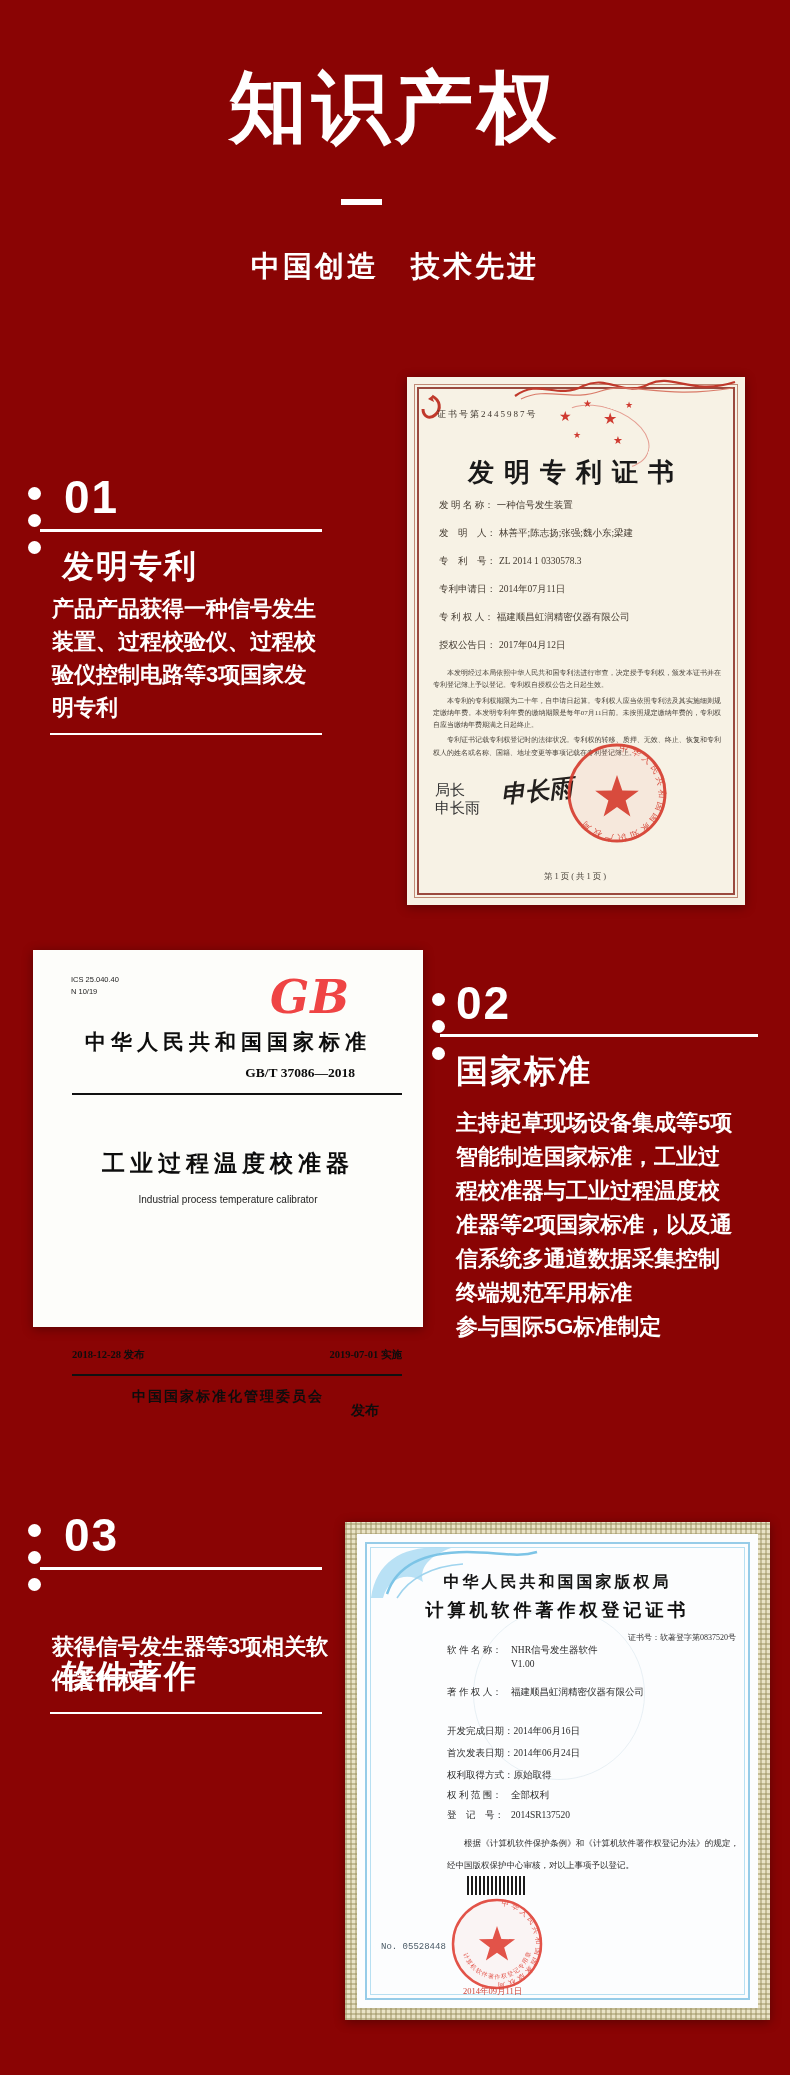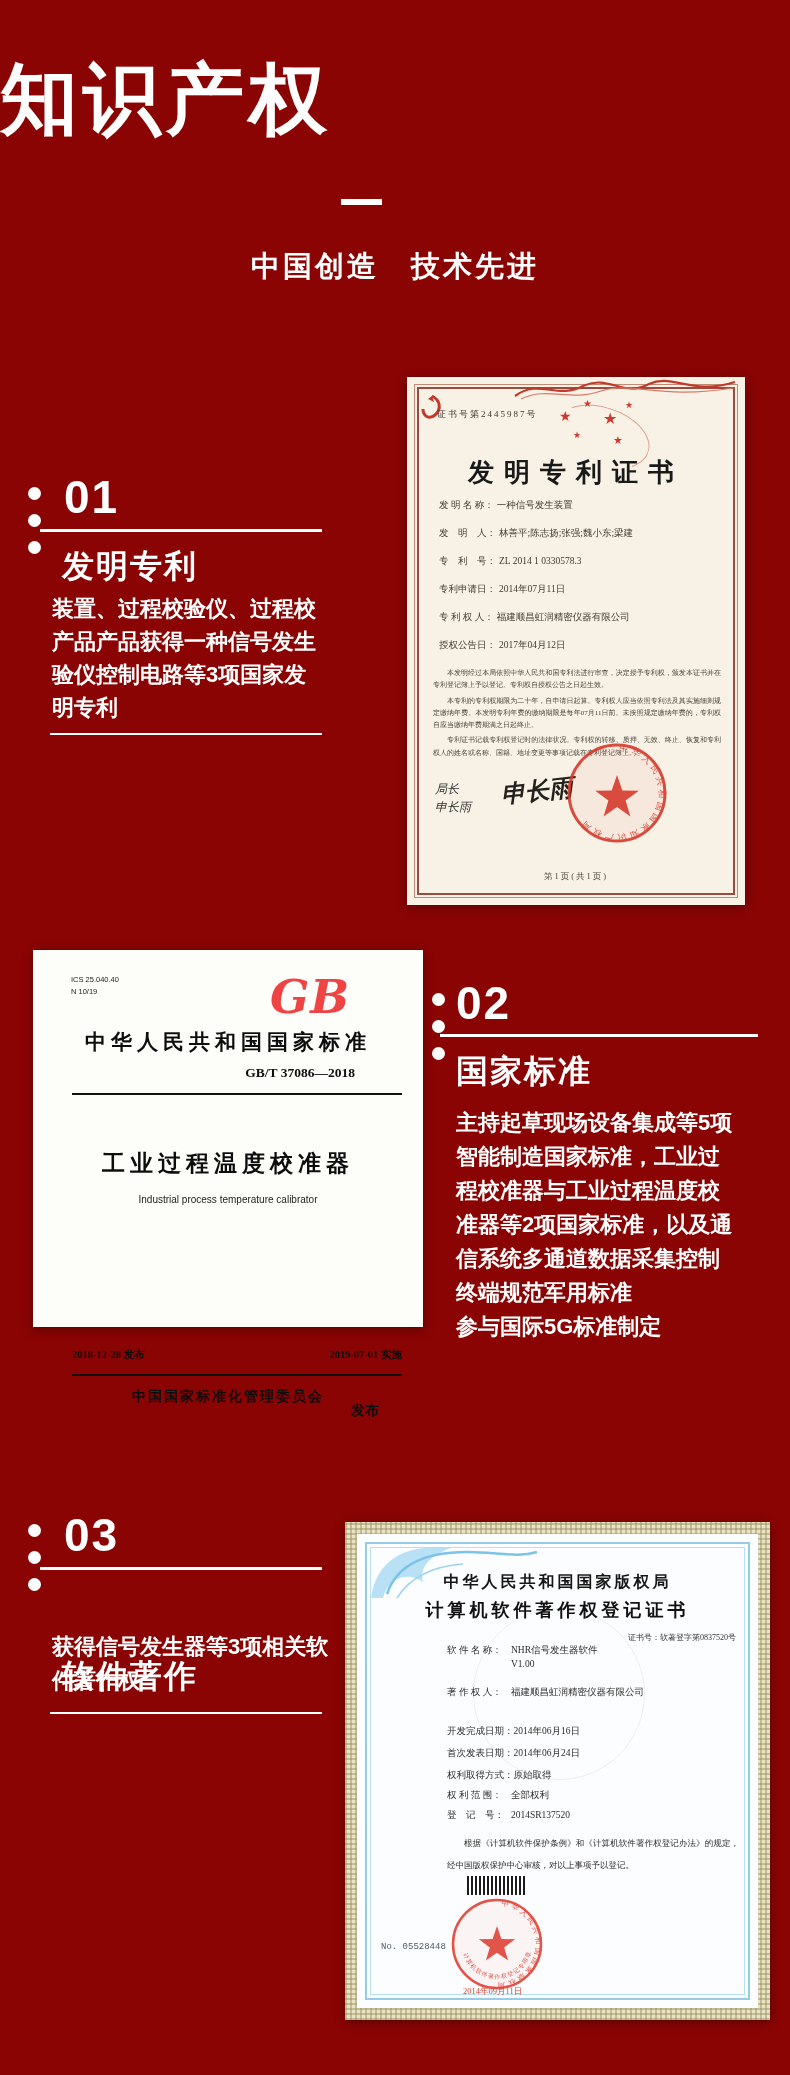--- a/index.html
+++ b/index.html
@@ -1,20 +1,20 @@
 <!DOCTYPE html>
 <html><head>
 <meta charset="utf-8">
 <style>
   html,body{margin:0;padding:0;background:#8a0404;}
   #canvas{position:relative;width:790px;height:2075px;background:#8a0404;overflow:hidden;
           font-family:"Liberation Sans",sans-serif;-webkit-font-smoothing:antialiased;}
   .abs{position:absolute;}
   
-  .main-title{top:48px;left:0;width:100%;color:#fff;font-size:78px;font-weight:900;letter-spacing:5px;}
+  .main-title{top:56px;left:0;width:100%;text-align:center;color:#fff;font-size:78px;font-weight:900;letter-spacing:5px;}
   .title-dash{top:199px;left:341px;width:41px;height:6px;background:#fff;}
   .subtitle{top:247px;left:0;width:100%;text-align:center;color:#fff;font-size:29px;font-weight:700;letter-spacing:3px;}
   
   .dots{display:flex;flex-direction:column;gap:14px;}
   .dot{width:13px;height:13px;border-radius:50%;background:#fff;}
   .sec-num{color:#fff;font-size:46px;font-weight:900;letter-spacing:2px;line-height:1;}
   .sec-line{height:3px;background:#fff;}
   .sec-head{color:#fff;font-size:32px;font-weight:800;letter-spacing:2px;line-height:1.15;}
   .sec-body div{color:#fff;font-size:22px;font-weight:700;line-height:33px;white-space:nowrap;}
   .divider{height:2px;background:#fff;}
@@ -27,21 +27,21 @@
                  font-size:26px;font-weight:700;letter-spacing:10px;color:#191919;}
   .star{position:absolute;color:#cf3a30;line-height:1;}
   .arc{position:absolute;left:146px;top:30px;width:96px;height:58px;border:1.5px solid rgba(207,58,48,.45);
        border-radius:50%;border-bottom-color:transparent;border-left-color:transparent;transform:rotate(18deg);}
   .p-fields{left:32px;top:122px;width:280px;font-family:"Liberation Serif",serif;font-size:9.5px;color:#42392f;}
   .p-row{height:28px;line-height:13px;white-space:nowrap;}
   .p-val{margin-left:3px;}
   .p-paras{left:26px;top:290px;width:288px;font-family:Liberation Serif, serif;font-size:7px;
            line-height:1.75;color:#4a443c;text-align:justify;}
   .p-paras p{margin:0 0 3px 0;text-indent:2em;}
-  .sig-small{font-family:"Liberation Serif",serif;font-size:12px;color:#333;font-style:italic;}
+  .sig-small{font-family:"Liberation Serif",serif;font-size:15px;color:#333;}
   .sig-hand{font-family:"DejaVu Serif",serif;font-style:italic;font-weight:700;font-size:24px;color:#23201d;transform:rotate(-6deg);}
   .p-footer{left:0;top:494px;width:100%;text-align:center;font-family:"Liberation Serif",serif;font-size:8.5px;color:#4a443c;letter-spacing:2px;}
   
   .gbdoc{left:33px;top:950px;width:390px;height:377px;background:#fdfdfa;color:#111;box-shadow:0 2px 10px rgba(0,0,0,.35);}
   .gb-ics{left:38px;top:24px;font-size:7.5px;line-height:1.6;color:#222;}
   .gb-logo{left:237px;top:20px;font-family:"DejaVu Serif",serif;font-size:46px;font-weight:900;font-style:italic;color:#ef4444;letter-spacing:1px;}
   .gb-head{left:0;top:78px;width:100%;text-align:center;font-family:"Liberation Serif",serif;font-size:21px;font-weight:700;letter-spacing:5px;color:#0d0d0d;}
   .gb-no{right:68px;top:115px;font-family:"Liberation Serif",serif;font-size:13.5px;font-weight:700;color:#0d0d0d;}
   .gb-rule{left:39px;width:330px;height:2px;background:#111;}
   .gb-title{left:0;top:198px;width:100%;text-align:center;font-family:"Liberation Serif",serif;font-size:23px;font-weight:700;letter-spacing:5px;color:#0d0d0d;}
@@ -83,22 +83,22 @@
 
   <div class="abs dots" style="left:28px;top:487px;">
     <span class="dot"></span>
     <span class="dot"></span>
     <span class="dot"></span>
   </div>
   <div class="abs sec-num" style="left:64px;top:474px;">01</div>
   <div class="abs sec-line" style="left:40px;top:529px;width:282px;"></div>
   <div class="abs sec-head" style="left:62px;top:548px;">发明专利</div>
   <div class="abs sec-body" style="left:52px;top:592px;">
+    <div>产品产品获得一种信号发生</div>
     <div>装置、过程校验仪、过程校</div>
-    <div>产品产品获得一种信号发生</div>
     <div>验仪控制电路等3项国家发</div>
     <div>明专利</div>
   </div>
   <div class="abs divider" style="left:50px;top:733px;width:272px;"></div>
 
   <div class="abs cert1">
     <div class="frame1"></div>
     <div class="frame2"></div>
     <svg class="abs" style="left:104px;top:-1px;" width="228" height="26" viewBox="0 0 228 26">
       <path d="M4 20 C28 2 46 24 72 10 C98 -2 112 22 138 8 C162 -3 180 20 224 6" fill="none" stroke="#c0392b" stroke-width="2.2"></path>

